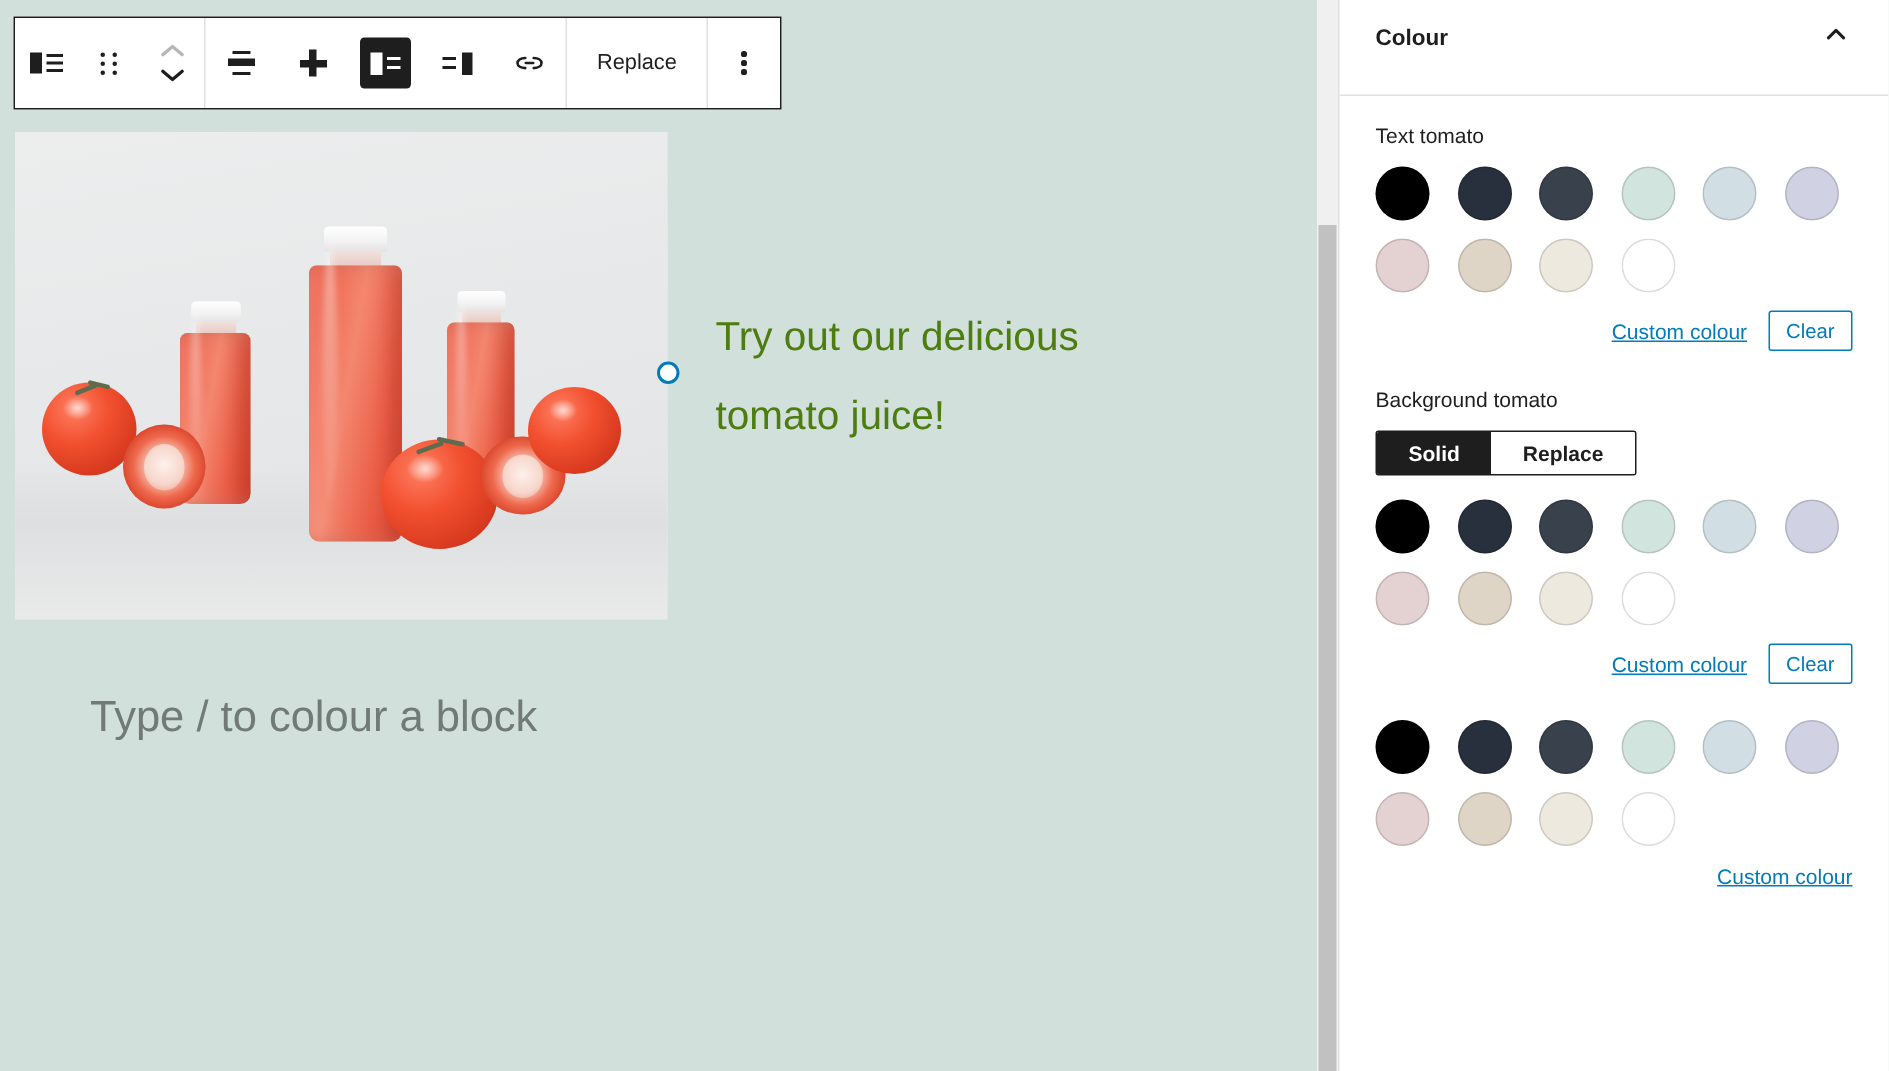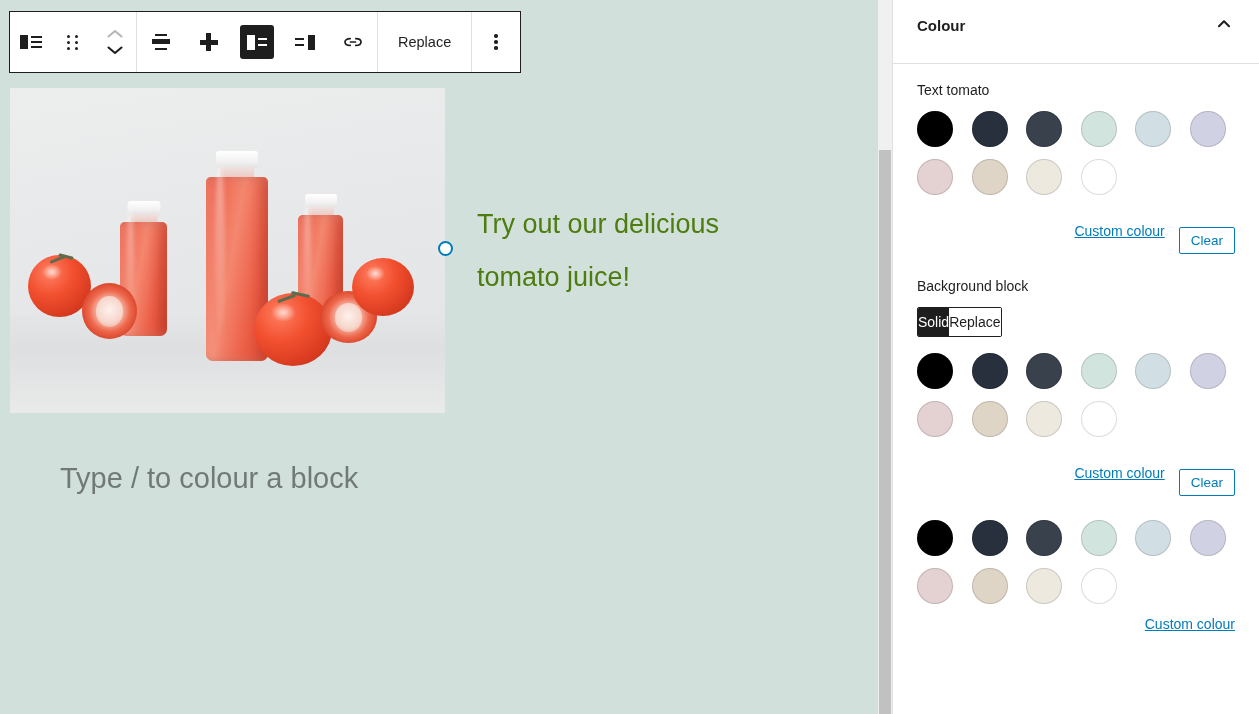--- a/index.html
+++ b/index.html
@@ -258,36 +258,36 @@
     padding: 0;
   }
   .clear-btn {
     font-size: 13.5px; color: #007cba;
     background: #fff;
     border: 1px solid #007cba;
     border-radius: 2px;
     padding: 5px 11px;
     cursor: pointer;
     font-family: "Liberation Sans", sans-serif;
-    margin-top: 20px;
   }
 
   .seg-control {
     display: inline-flex;
     border: 1px solid #1e1e1e;
     border-radius: 2px;
     overflow: hidden;
     margin-bottom: 16px;
   }
   .seg {
     font-size: 14px;
-    padding: 6px 0;
+    padding: 6px 21px;
     background: #ffffff; color: #1e1e1e;
     border: none; cursor: pointer;
     font-family: "Liberation Sans", sans-serif;
+    font-weight: bold;
   }
   .seg.active { background: #1e1e1e; color: #ffffff; }
 
   .sec { margin-bottom: 24px; }
 </style>
 </head>
 <body>
 
 <div class="app">
 
@@ -475,21 +475,21 @@
           <div class="swatch" style="background:#eee9df"></div>
           <div class="swatch is-white" style="background:#ffffff"></div>
         </div>
         <div class="row-actions">
           <button class="link-btn">Custom colour</button>
           <button class="clear-btn">Clear</button>
         </div>
       </div>
 
       <div class="sec">
-        <div class="field-label">Background block</div>
+        <div class="field-label">Background tomato</div>
         <div class="seg-control">
           <button class="seg active">Solid</button>
           <button class="seg">Replace</button>
         </div>
         <div class="swatch-grid">
           <div class="swatch" style="background:#000000"></div>
           <div class="swatch" style="background:#28303d"></div>
           <div class="swatch" style="background:#39414d"></div>
           <div class="swatch" style="background:#d1e4dd"></div>
           <div class="swatch" style="background:#d1dfe4"></div>

